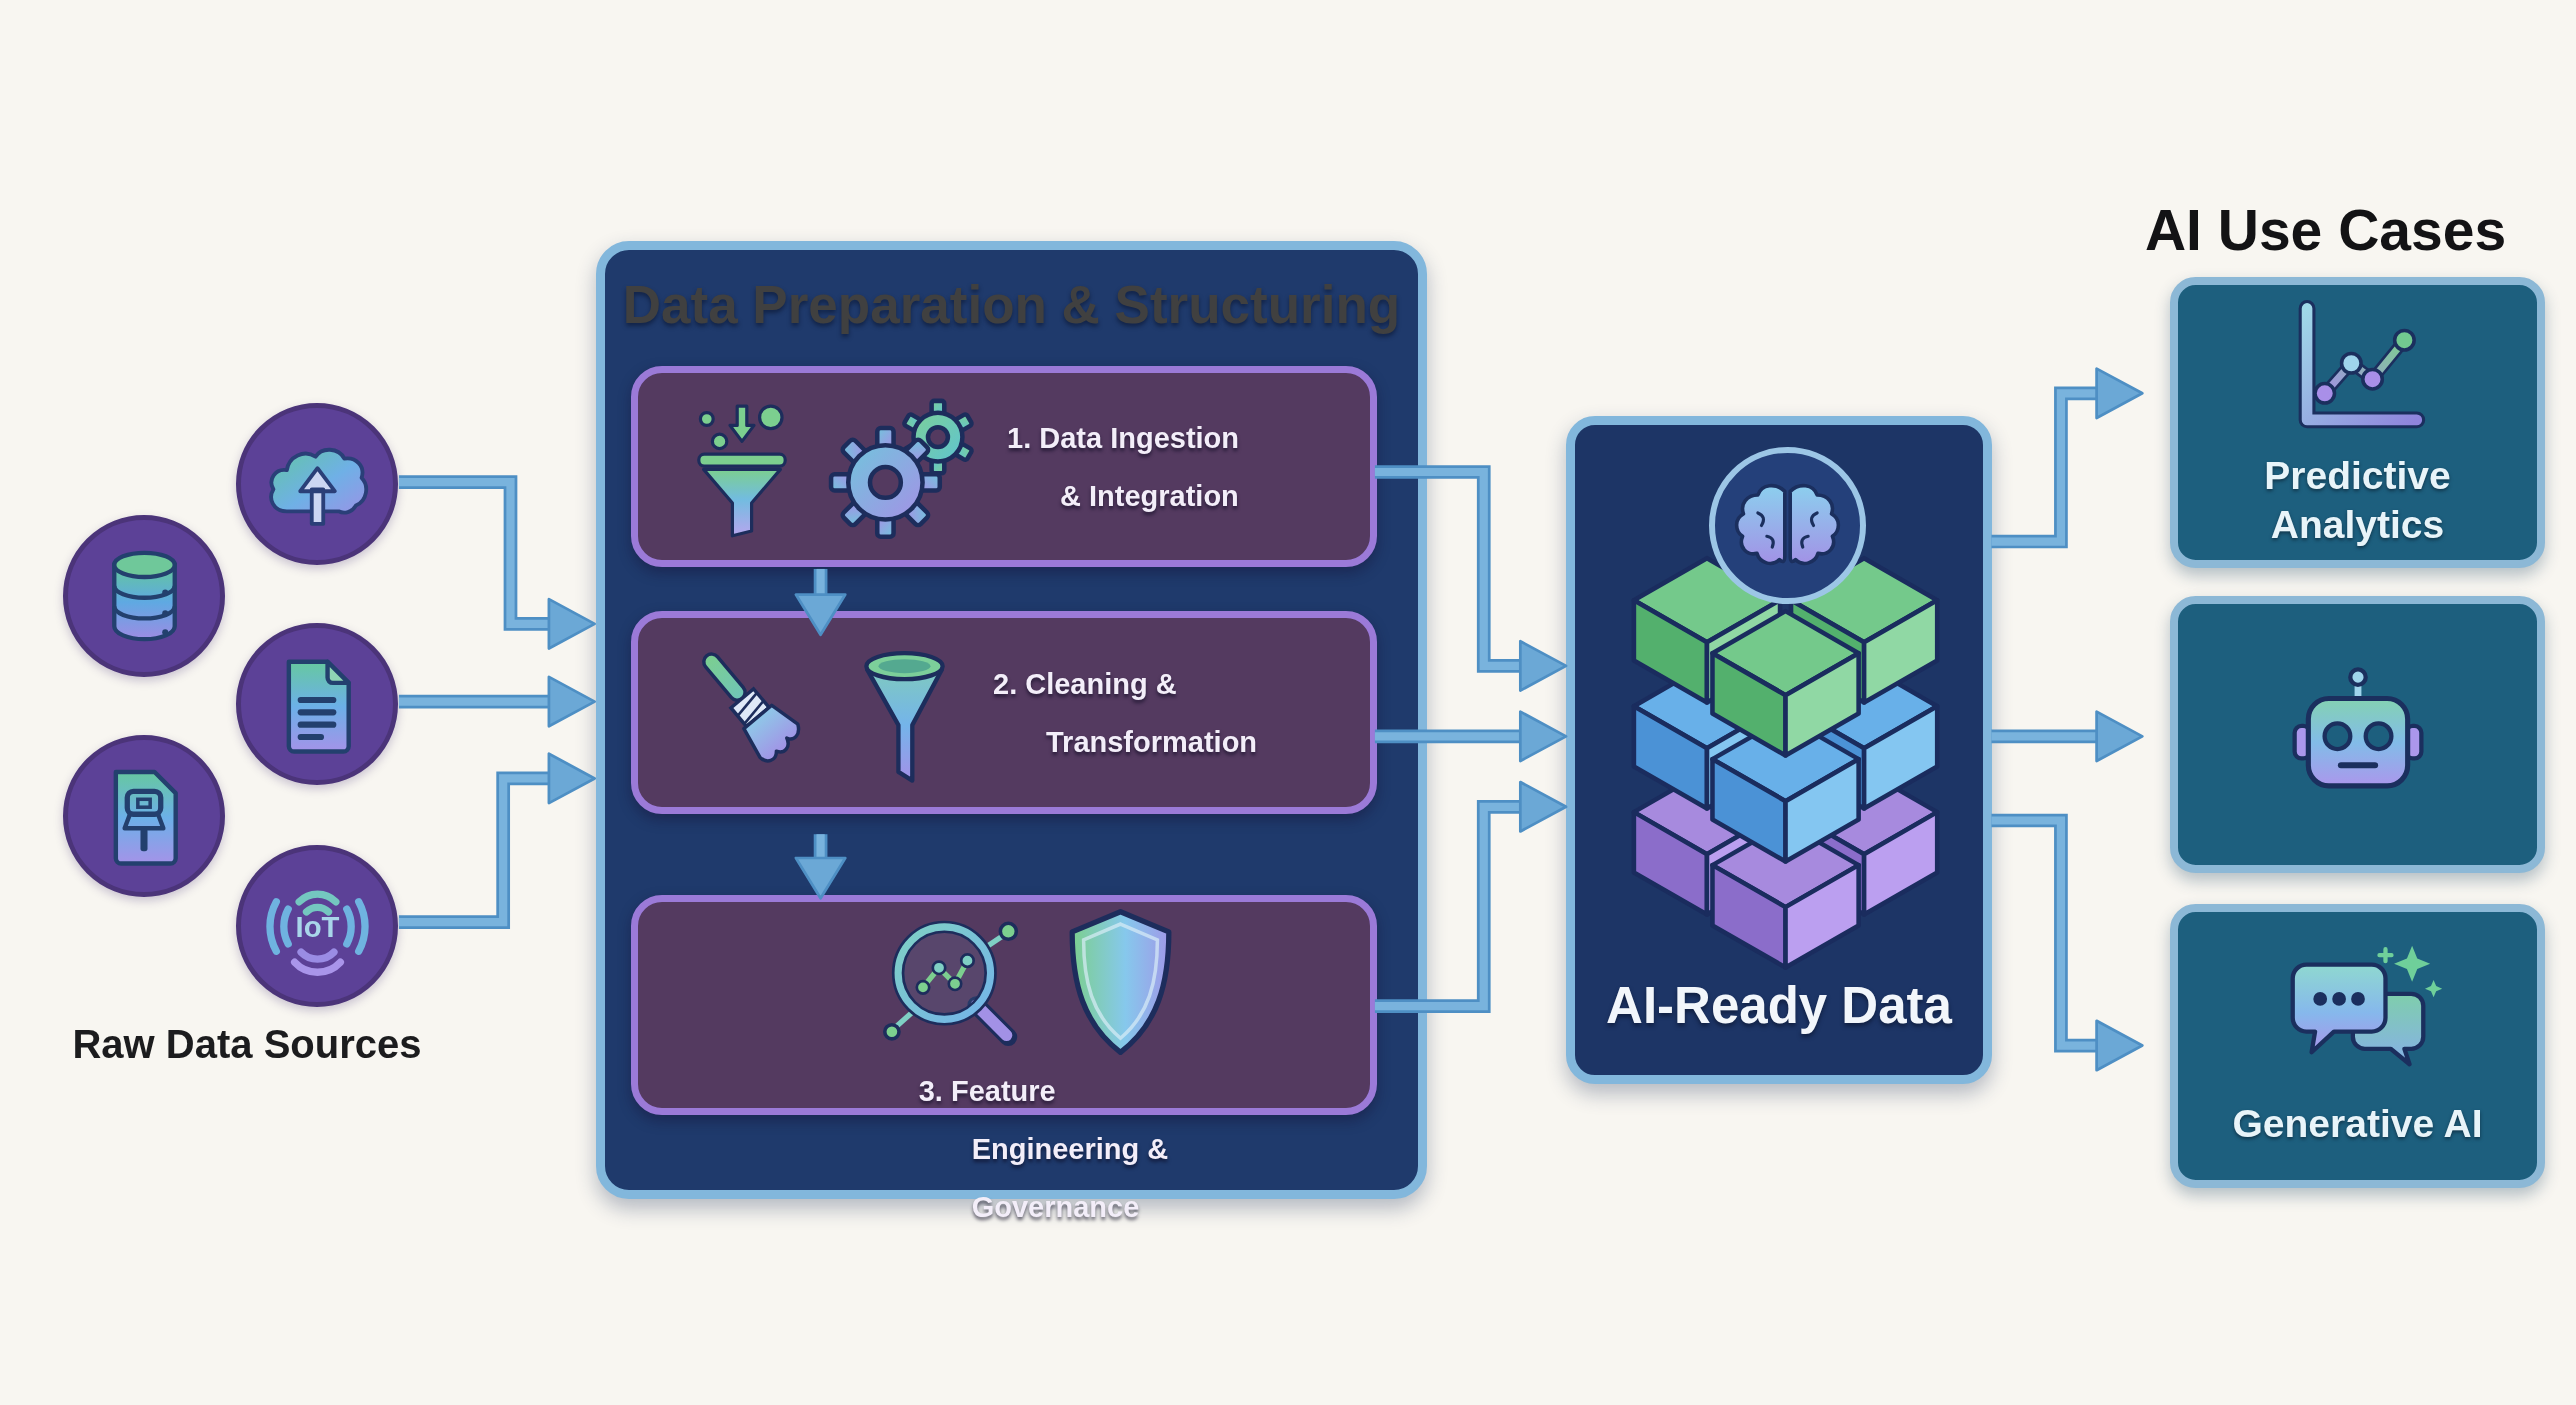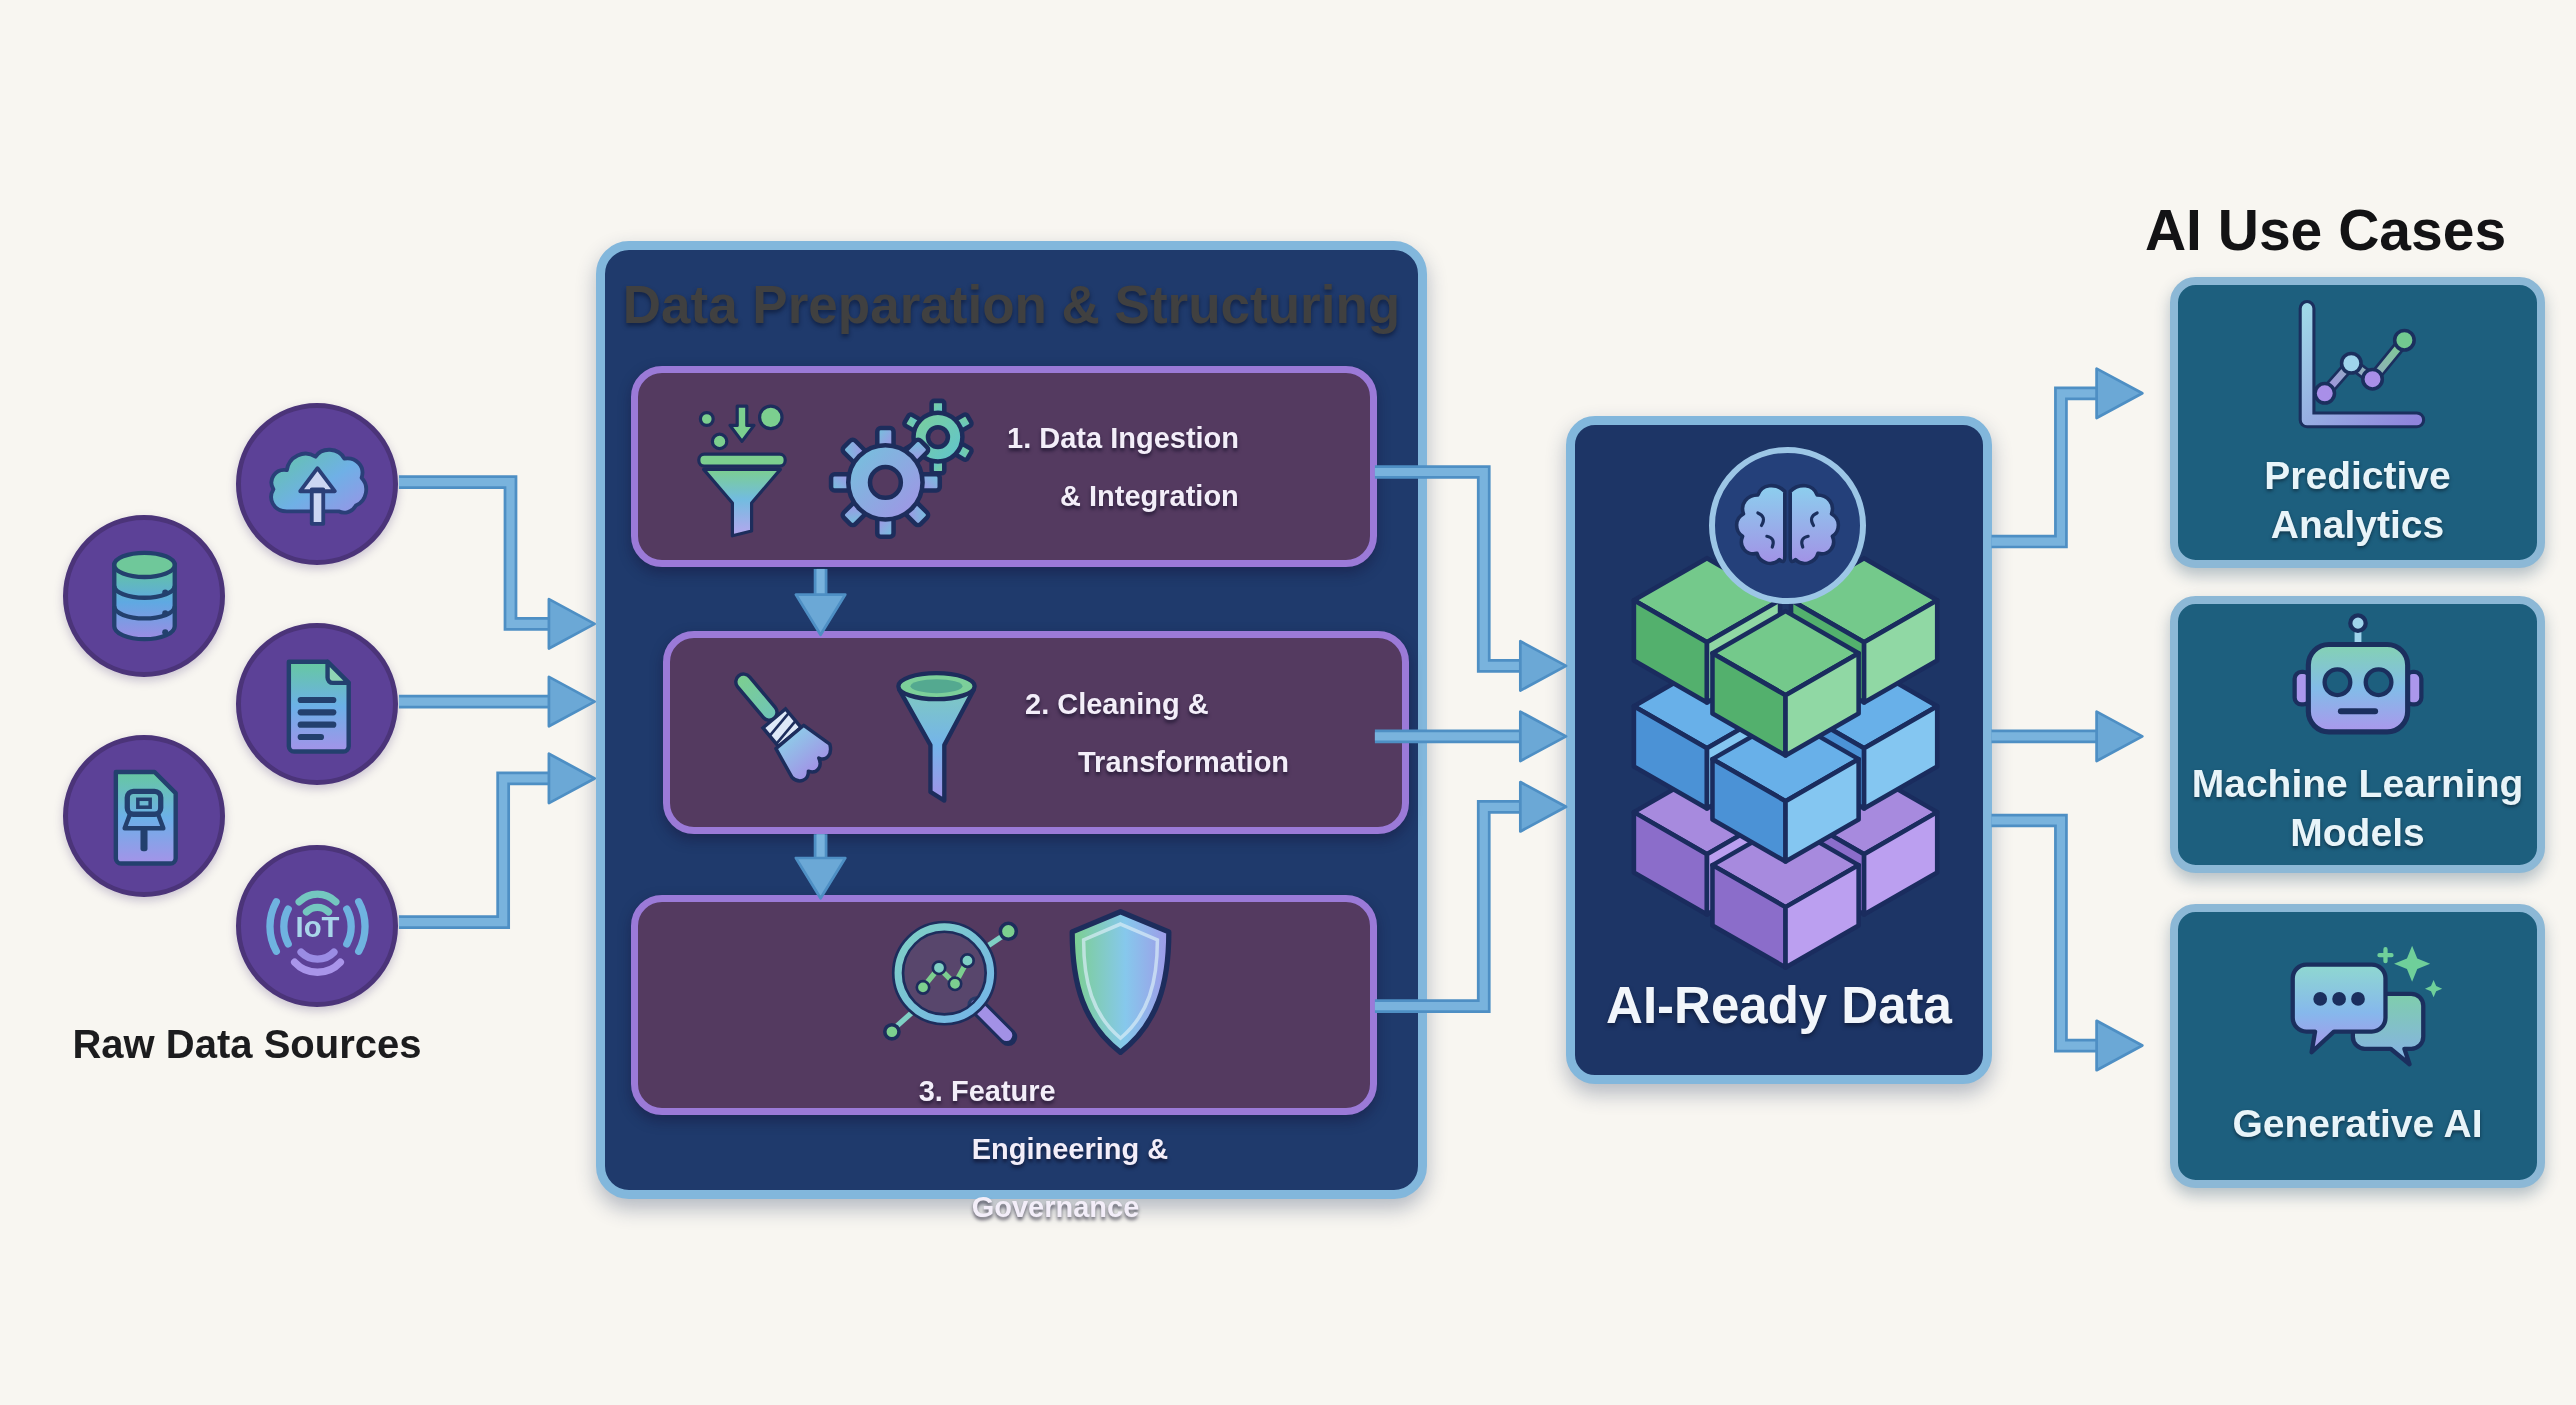--- a/index.html
+++ b/index.html
@@ -227,21 +227,21 @@
         </g>
         <circle cx="70" cy="102" r="17" fill="#543a60" stroke="#1d2d5c" stroke-width="5"></circle>
       </svg>
     </div>
     <div class="step-text">
       <span class="line">1. Data Ingestion</span>
       <span class="line indent">&amp; Integration</span>
     </div>
   </div>
 
-  <div class="step-box" style="top:631px;height:203px;margin-left:32px;">
+  <div class="step-box" style="top:611px;height:203px;">
     <div class="step-icons">
       <svg width="137" height="156" viewBox="0 0 150 180">
         <defs>
           <linearGradient id="bg1" x1="0" y1="0" x2="0" y2="1">
             <stop offset="0" stop-color="#7ccf8f"></stop>
               <stop offset="1" stop-color="#6fc4b8"></stop>
           </linearGradient>
           <linearGradient id="bg2" x1="0" y1="0" x2="0" y2="1">
             <stop offset="0" stop-color="#8fc8e8"></stop>
               <stop offset="1" stop-color="#a291e6"></stop>
@@ -422,24 +422,20 @@
       </defs>
       <line x1="90" y1="38" x2="90" y2="16" stroke="#9fd4ec" stroke-width="8"></line>
       <circle cx="90" cy="13" r="9" fill="#9fd4ec" stroke="#1b2f5e" stroke-width="5"></circle>
       <rect x="16" y="70" width="18" height="38" rx="8" fill="#ab97ec" stroke="#1b2f5e" stroke-width="5"></rect>
       <rect x="146" y="70" width="18" height="38" rx="8" fill="#ab97ec" stroke="#1b2f5e" stroke-width="5"></rect>
       <rect x="32" y="38" width="116" height="102" rx="24" fill="url(#rb1)" stroke="#1b2f5e" stroke-width="6"></rect>
       <circle cx="66" cy="82" r="15" fill="#1d5f7e" stroke="#1b2f5e" stroke-width="5"></circle>
       <circle cx="114" cy="82" r="15" fill="#1d5f7e" stroke="#1b2f5e" stroke-width="5"></circle>
       <line x1="70" y1="116" x2="110" y2="116" stroke="#1b2f5e" stroke-width="7" stroke-linecap="round"></line>
     </svg>
-    <div class="usecase-label">
-      <span class="line">Machine Learning</span>
-      <span class="line">Models</span>
-    </div>
   </div>
 
   <div class="usecase-box" style="top:904px;height:284px;">
     <svg width="178" height="146" viewBox="0 0 200 170">
       <defs>
         <linearGradient id="cb1" x1="0" y1="0" x2="0" y2="1">
           <stop offset="0" stop-color="#8fd8d0"></stop>
             <stop offset=".55" stop-color="#86b8ec"></stop>
             <stop offset="1" stop-color="#a995ea"></stop>
         </linearGradient>

